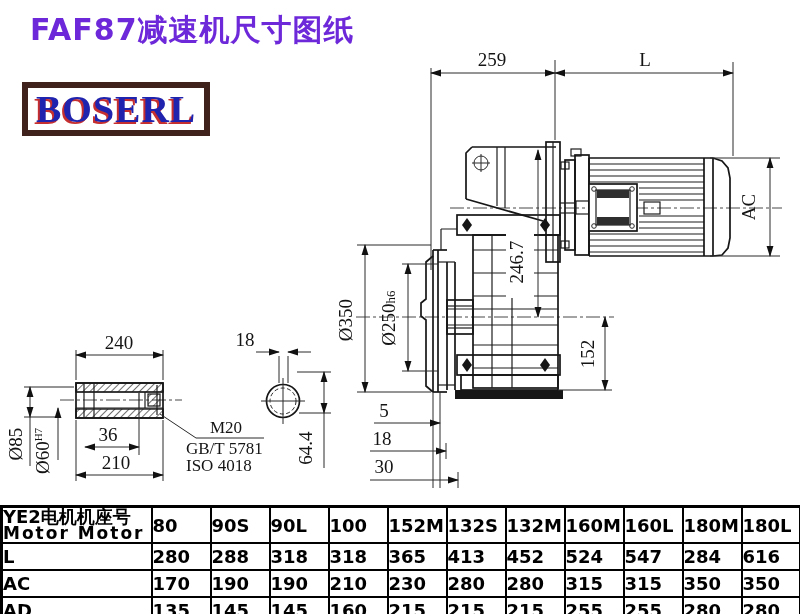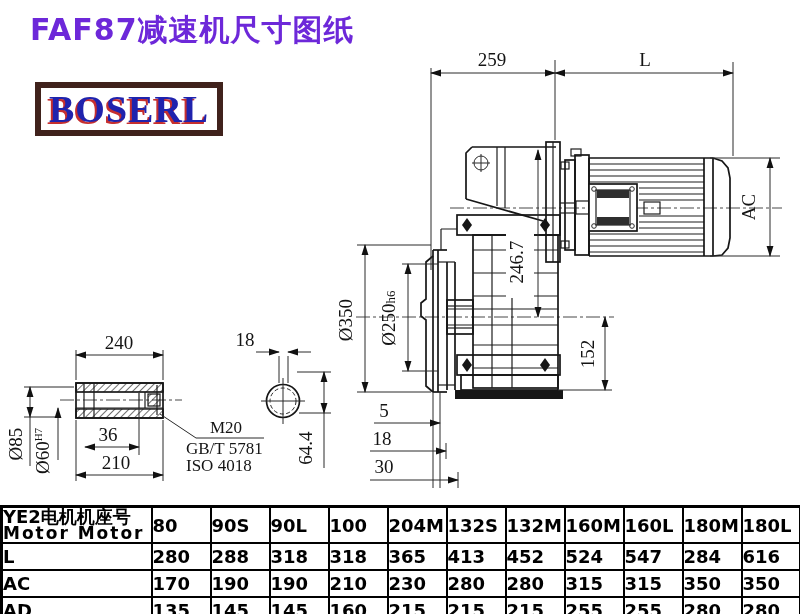--- a/index.html
+++ b/index.html
@@ -1,20 +1,20 @@
 <!DOCTYPE html>
 <html><head>
 <meta charset="utf-8">
 <style>
   html,body{margin:0;padding:0;}
   body{width:800px;height:614px;background:#ffffff;position:relative;overflow:hidden;
        font-family:"Liberation Sans",sans-serif;}
   .title{position:absolute;left:30px;top:10px;font-family:"DejaVu Sans",sans-serif;
          font-weight:bold;font-size:30px;color:#6d28d9;letter-spacing:1px;white-space:nowrap;}
-  .logo{position:absolute;left:35px;top:82px;border:6px solid #40221c;background:#fff;
+  .logo{position:absolute;left:22px;top:82px;border:6px solid #40221c;background:#fff;
         padding:0 8px;}
   .logo span{display:block;font-family:"Liberation Serif",serif;font-weight:bold;
         font-size:38px;line-height:42px;color:#2023ad;letter-spacing:1px;
         text-shadow:-2px 2px 0 #c62f2f;}
   svg.draw{position:absolute;left:0;top:0;}
   .o{stroke:#161616;stroke-width:1.7;fill:none;}
   .t{stroke:#2a2a2a;stroke-width:1;fill:none;}
   .t2{stroke:#1d1d1d;stroke-width:1.2;fill:none;}
   .c{stroke:#333;stroke-width:0.9;fill:none;stroke-dasharray:14 3 3 3;}
   .dim{font-family:"Liberation Serif",serif;font-size:19px;fill:#141414;}
@@ -258,21 +258,21 @@
   <tbody>
       <tr>
     <th class="motor">
       <div>YE2电机机座号</div>
       <div class="en">Motor Motor</div>
     </th>
     <th>80</th>
     <th>90S</th>
     <th>90L</th>
     <th>100</th>
-    <th>204M</th>
+    <th>152M</th>
     <th>132S</th>
     <th>132M</th>
     <th>160M</th>
     <th>160L</th>
     <th>180M</th>
     <th>180L</th>
   </tr>
   <tr>
     <td>L</td>
     <td>280</td>

